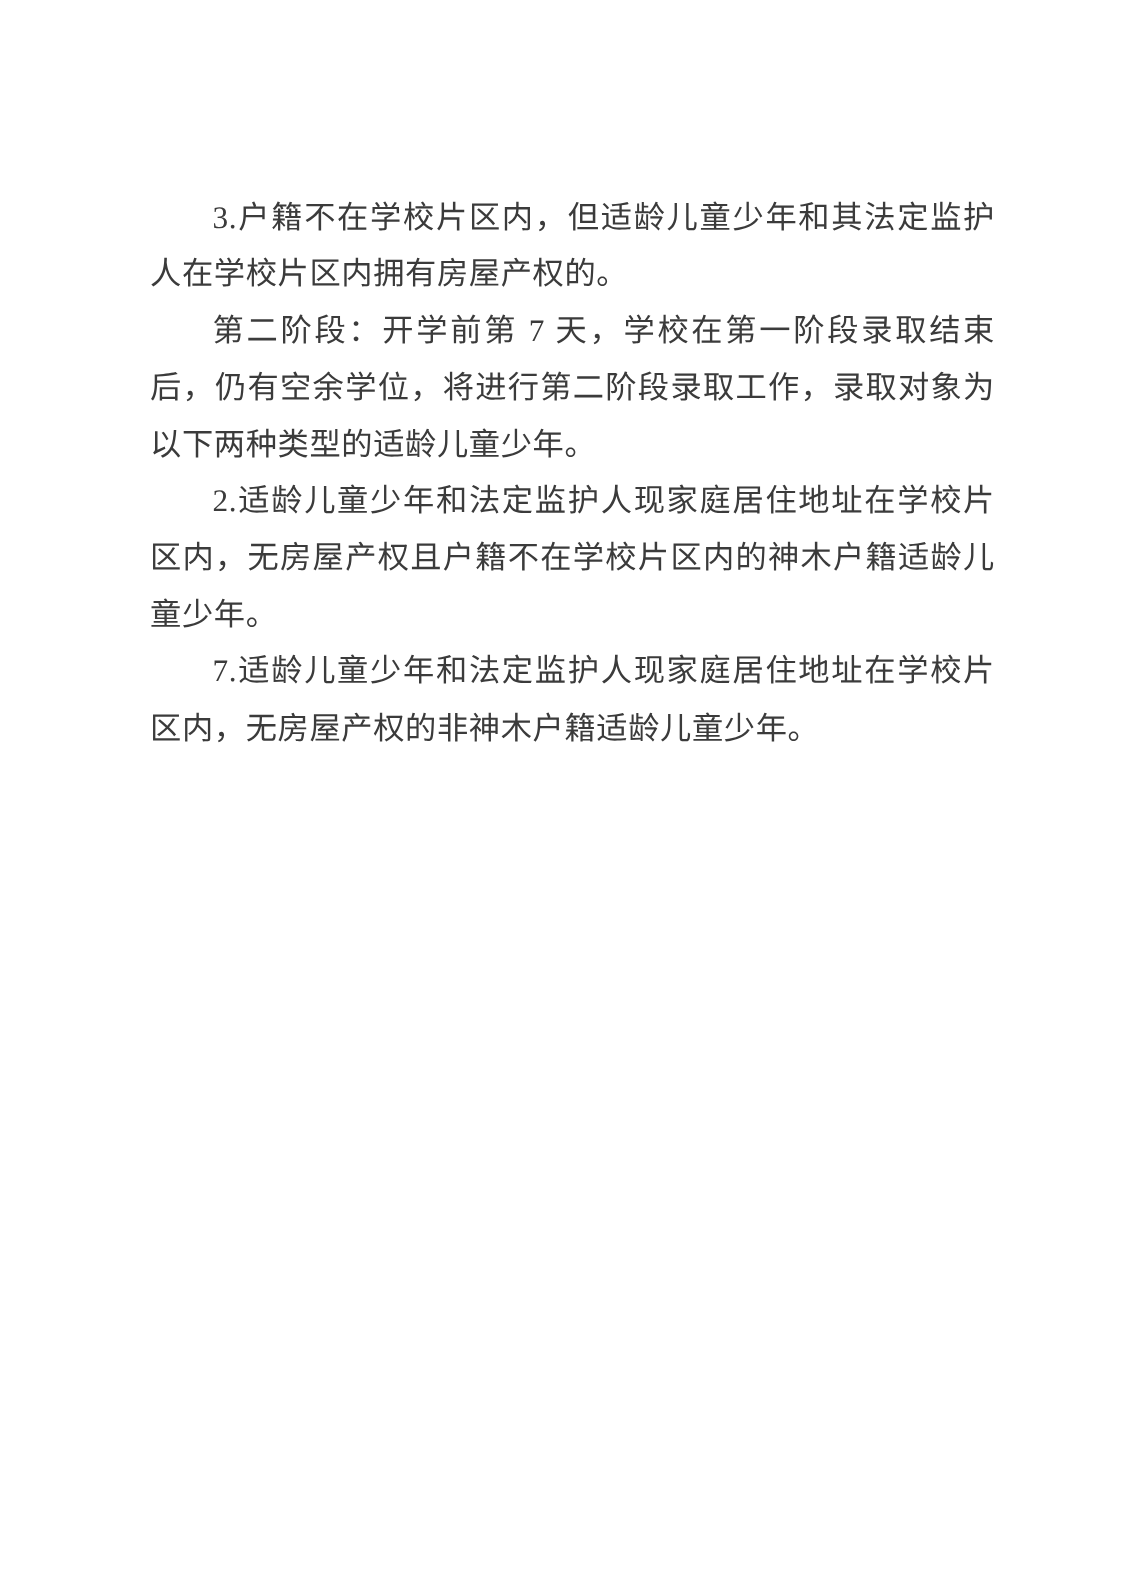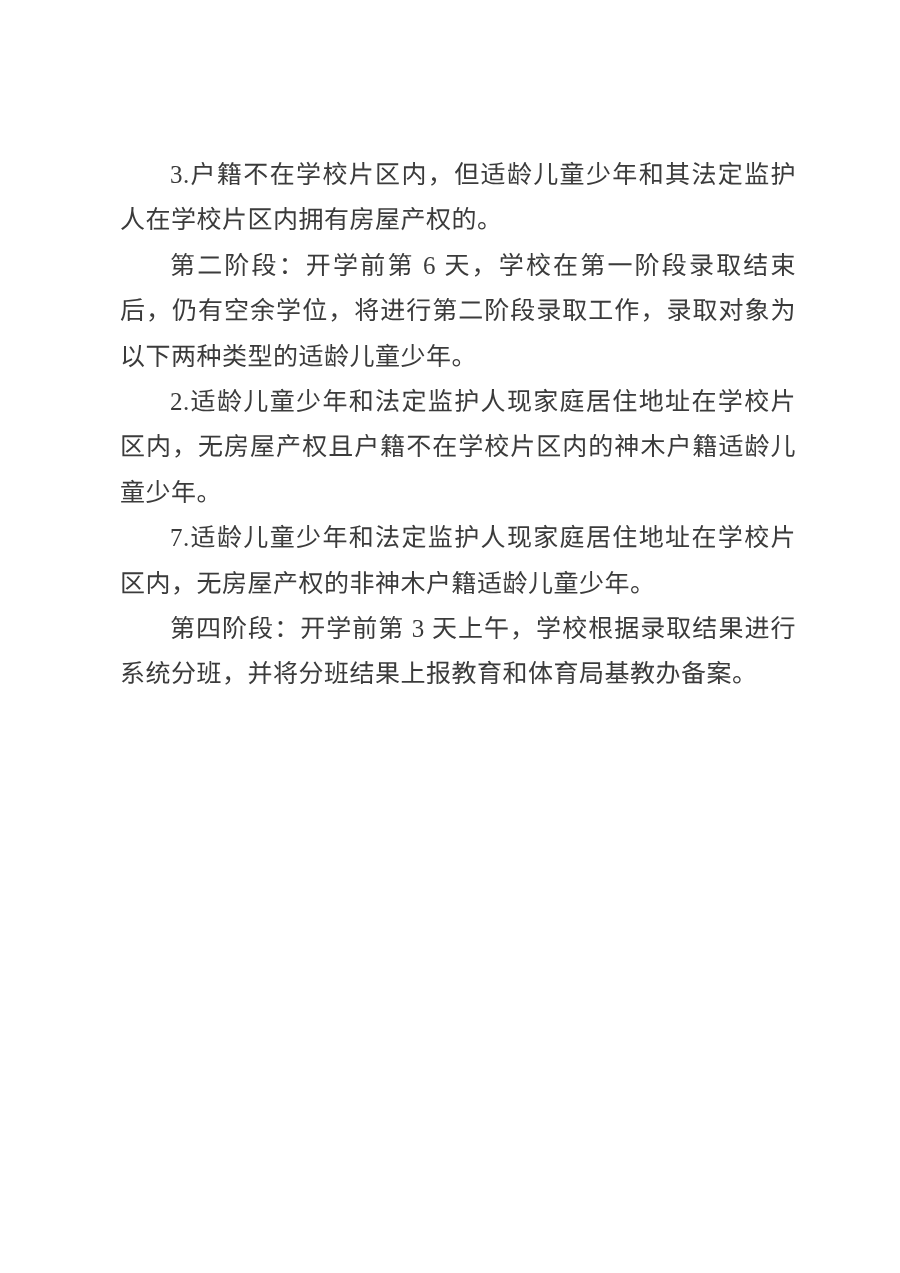--- a/index.html
+++ b/index.html
@@ -33,18 +33,17 @@
     letter-spacing: 0.5px;
     word-break: break-all;
   }
 </style>
 </head>
 <body>
 
 <div class="page">
   <div class="doc-body">
     <p class="para">3.户籍不在学校片区内，但适龄儿童少年和其法定监护人在学校片区内拥有房屋产权的。</p>
-    <p class="para">第二阶段：开学前第 6 天，学校在第一阶段录取结束后，仍有空余学位，将进行第二阶段录取工作，录取对象为以下两种类型的适龄儿童少年。</p>
+    <p class="para">第二阶段：开学前第 7 天，学校在第一阶段录取结束后，仍有空余学位，将进行第二阶段录取工作，录取对象为以下两种类型的适龄儿童少年。</p>
     <p class="para">2.适龄儿童少年和法定监护人现家庭居住地址在学校片区内，无房屋产权且户籍不在学校片区内的神木户籍适龄儿童少年。</p>
     <p class="para">7.适龄儿童少年和法定监护人现家庭居住地址在学校片区内，无房屋产权的非神木户籍适龄儿童少年。</p>
-    <p class="para">第四阶段：开学前第 3 天上午，学校根据录取结果进行系统分班，并将分班结果上报教育和体育局基教办备案。</p>
   </div>
 </div>
 
 </body></html>

